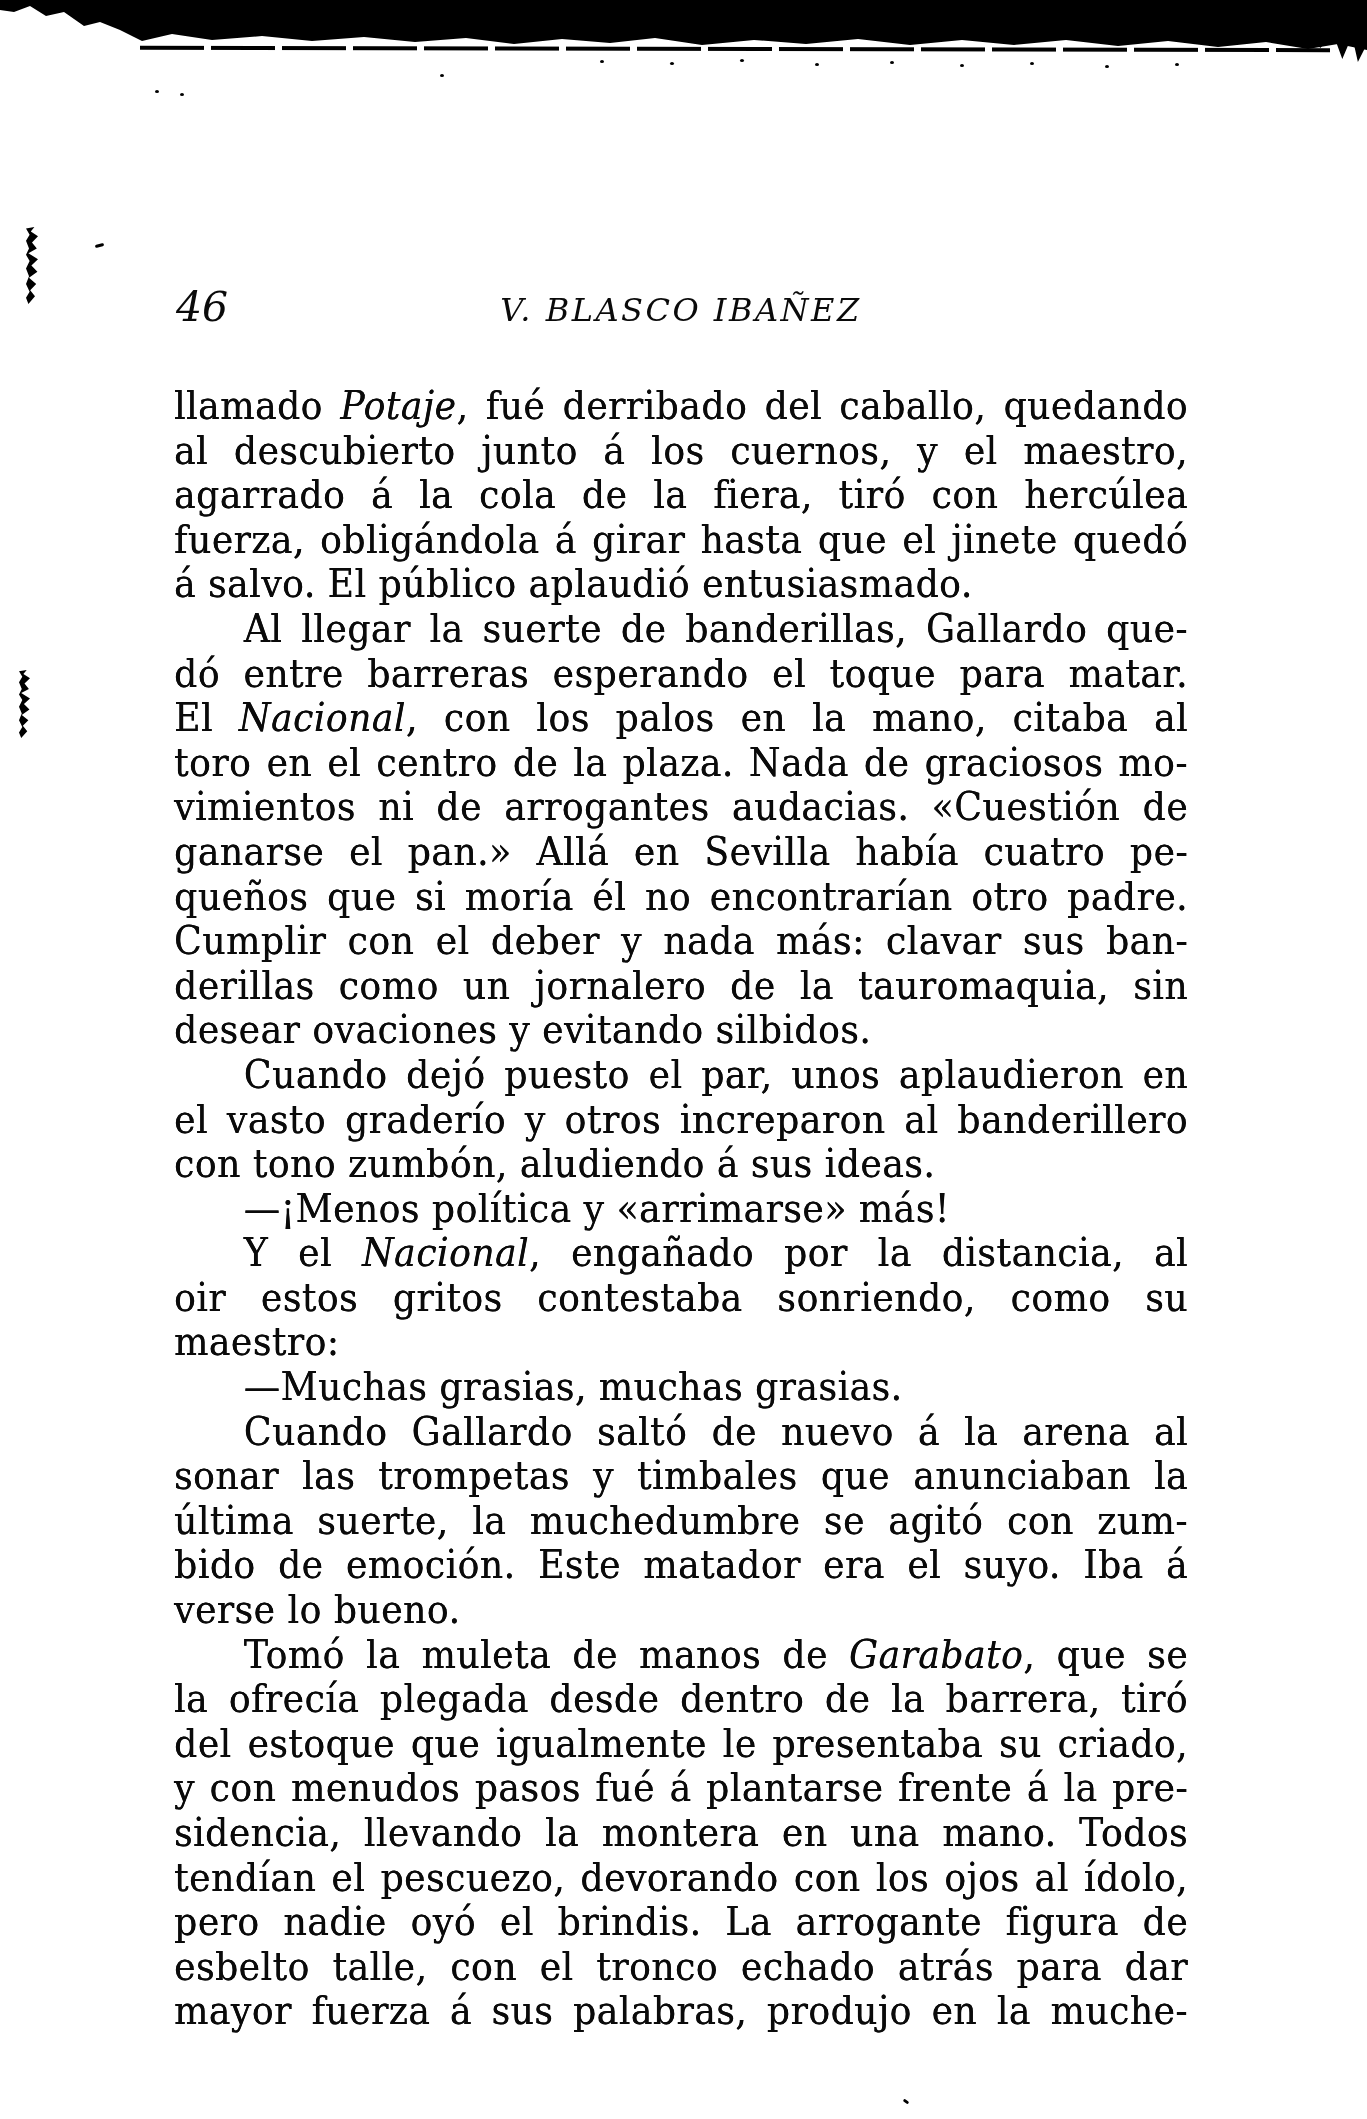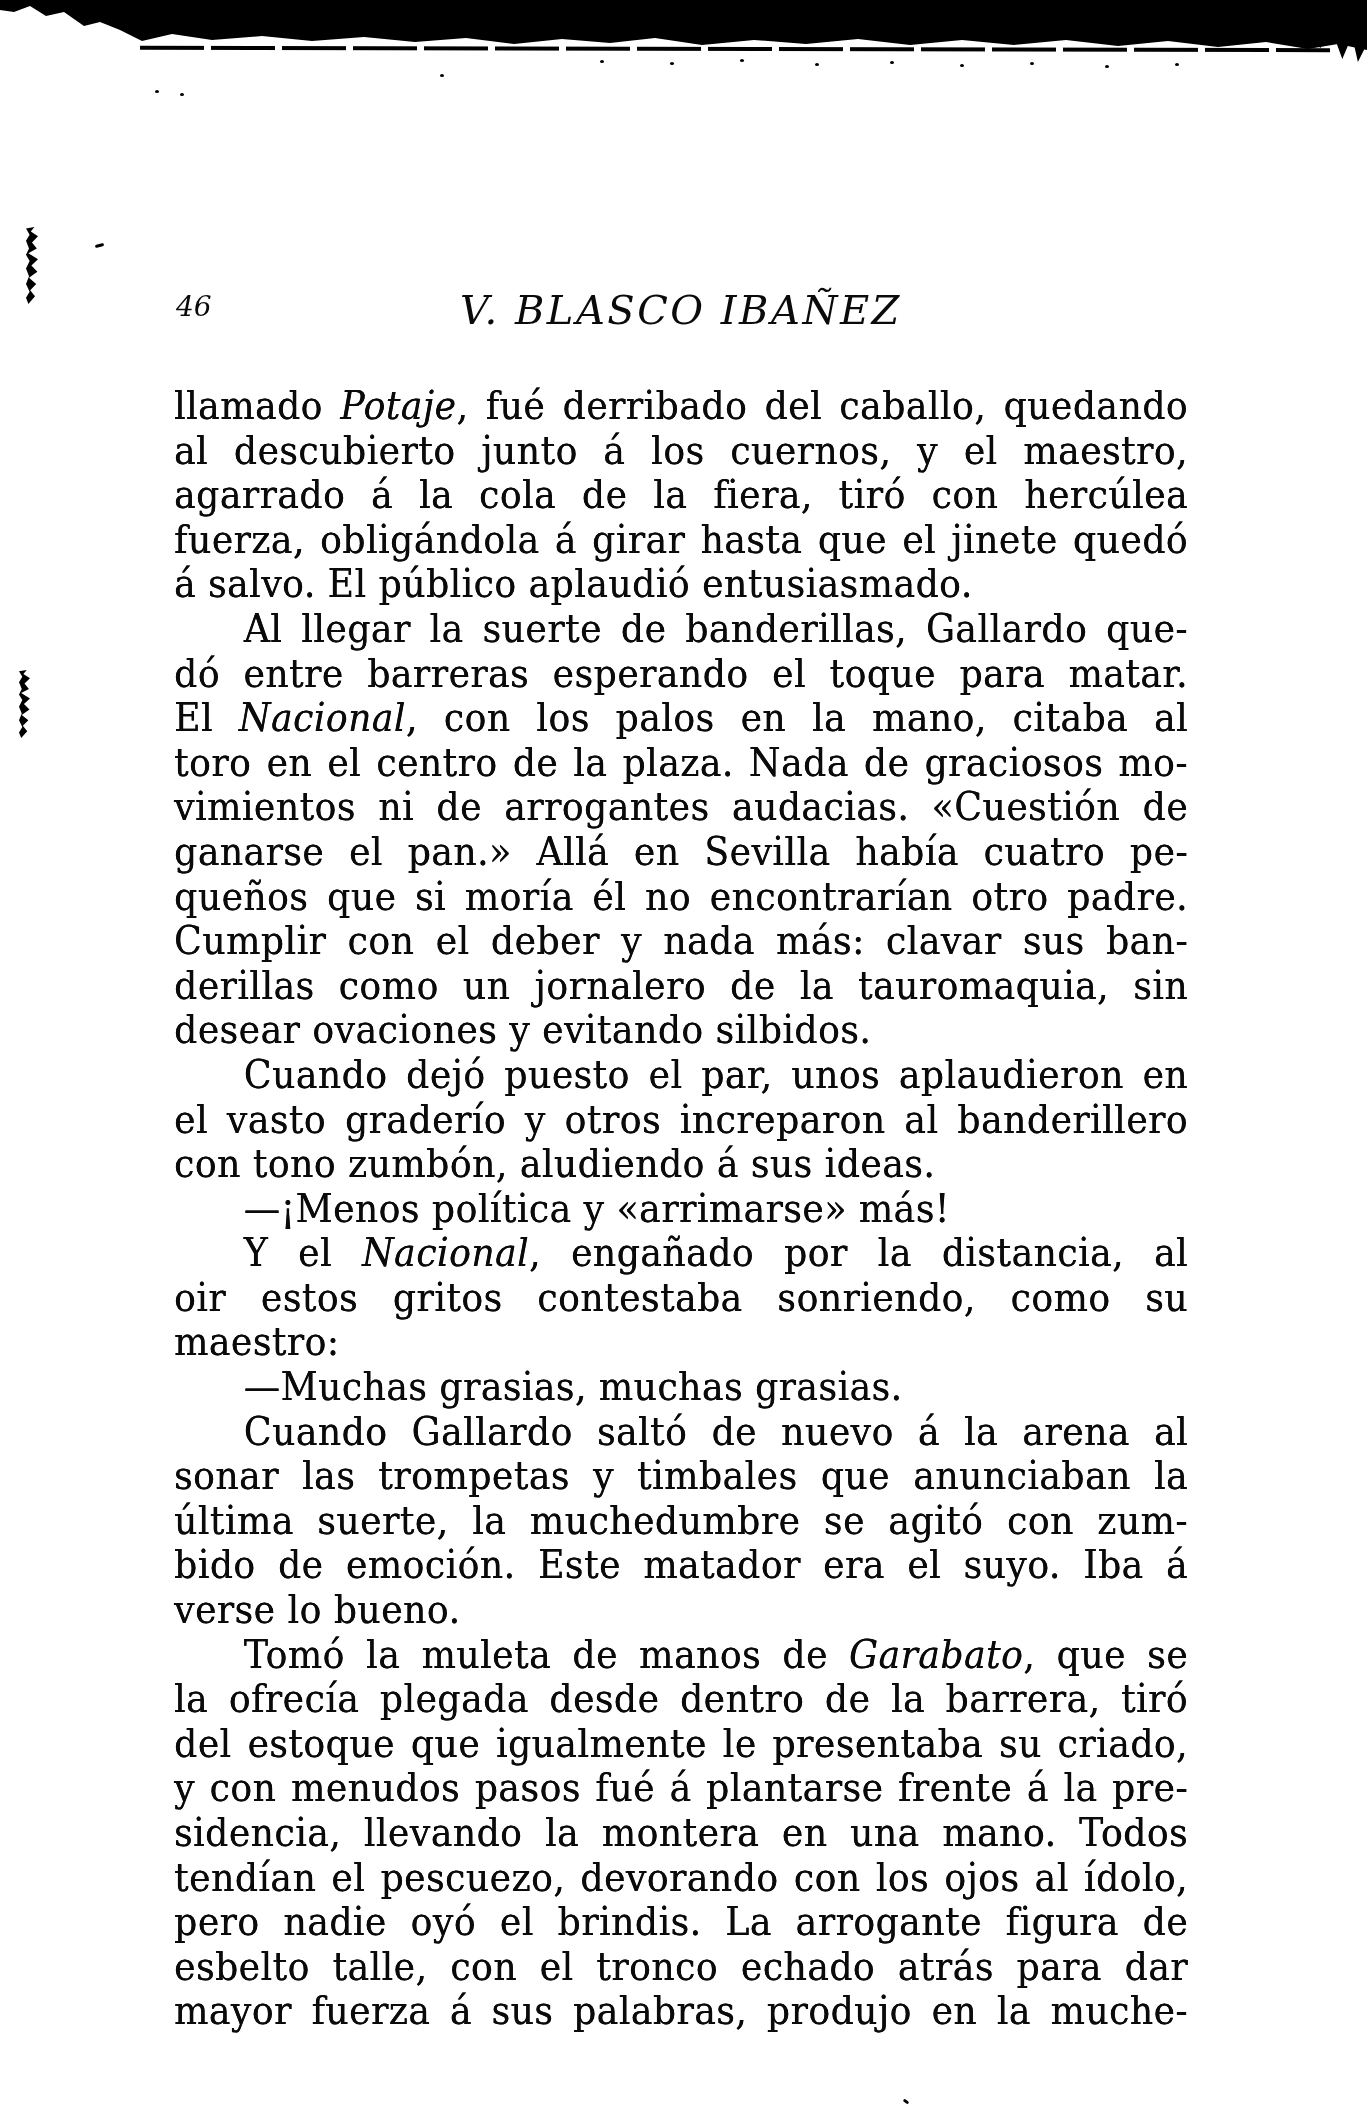--- a/index.html
+++ b/index.html
@@ -39,25 +39,25 @@
       100% 42%,45% 50%,95% 58%,25% 66%,85% 74%,35% 82%,75% 90%,20% 100%,
       0% 92%,30% 84%,0% 74%,25% 64%,0% 54%,30% 44%,0% 36%,25% 28%,0% 18%,30% 10%);
   }
   .mark-a{left:26px;top:227px;width:12px;height:77px;}
   .mark-b{left:19px;top:670px;width:11px;height:68px;}
   .dash-a{left:95px;top:244px;width:9px;height:3px;border-radius:2px;transform:rotate(-15deg);}
   .dot-bottom{left:903px;top:2100px;width:6px;height:3px;border-radius:2px;transform:rotate(35deg);}
   
   .pagenum{
     position:absolute;left:176px;top:286px;
-    font-style:italic;font-size:28px;line-height:42px;
+    font-style:italic;font-size:41px;line-height:42px;
   }
   .runtitle{
     position:absolute;left:174px;top:288px;width:1014px;text-align:center;
-    font-style:italic;font-size:40px;line-height:44px;letter-spacing:2.5px;
+    font-style:italic;font-size:32px;line-height:44px;letter-spacing:2.5px;
     white-space:nowrap;
   }
   
   .textblock{
     position:absolute;left:174px;top:383px;width:1120px;
     transform:scaleX(0.9054);transform-origin:0 0;
   }
   .line{
     height:44.6px;line-height:44.6px;font-size:40px;letter-spacing:0.5px;
     text-shadow:0.3px 0 0 currentColor;

